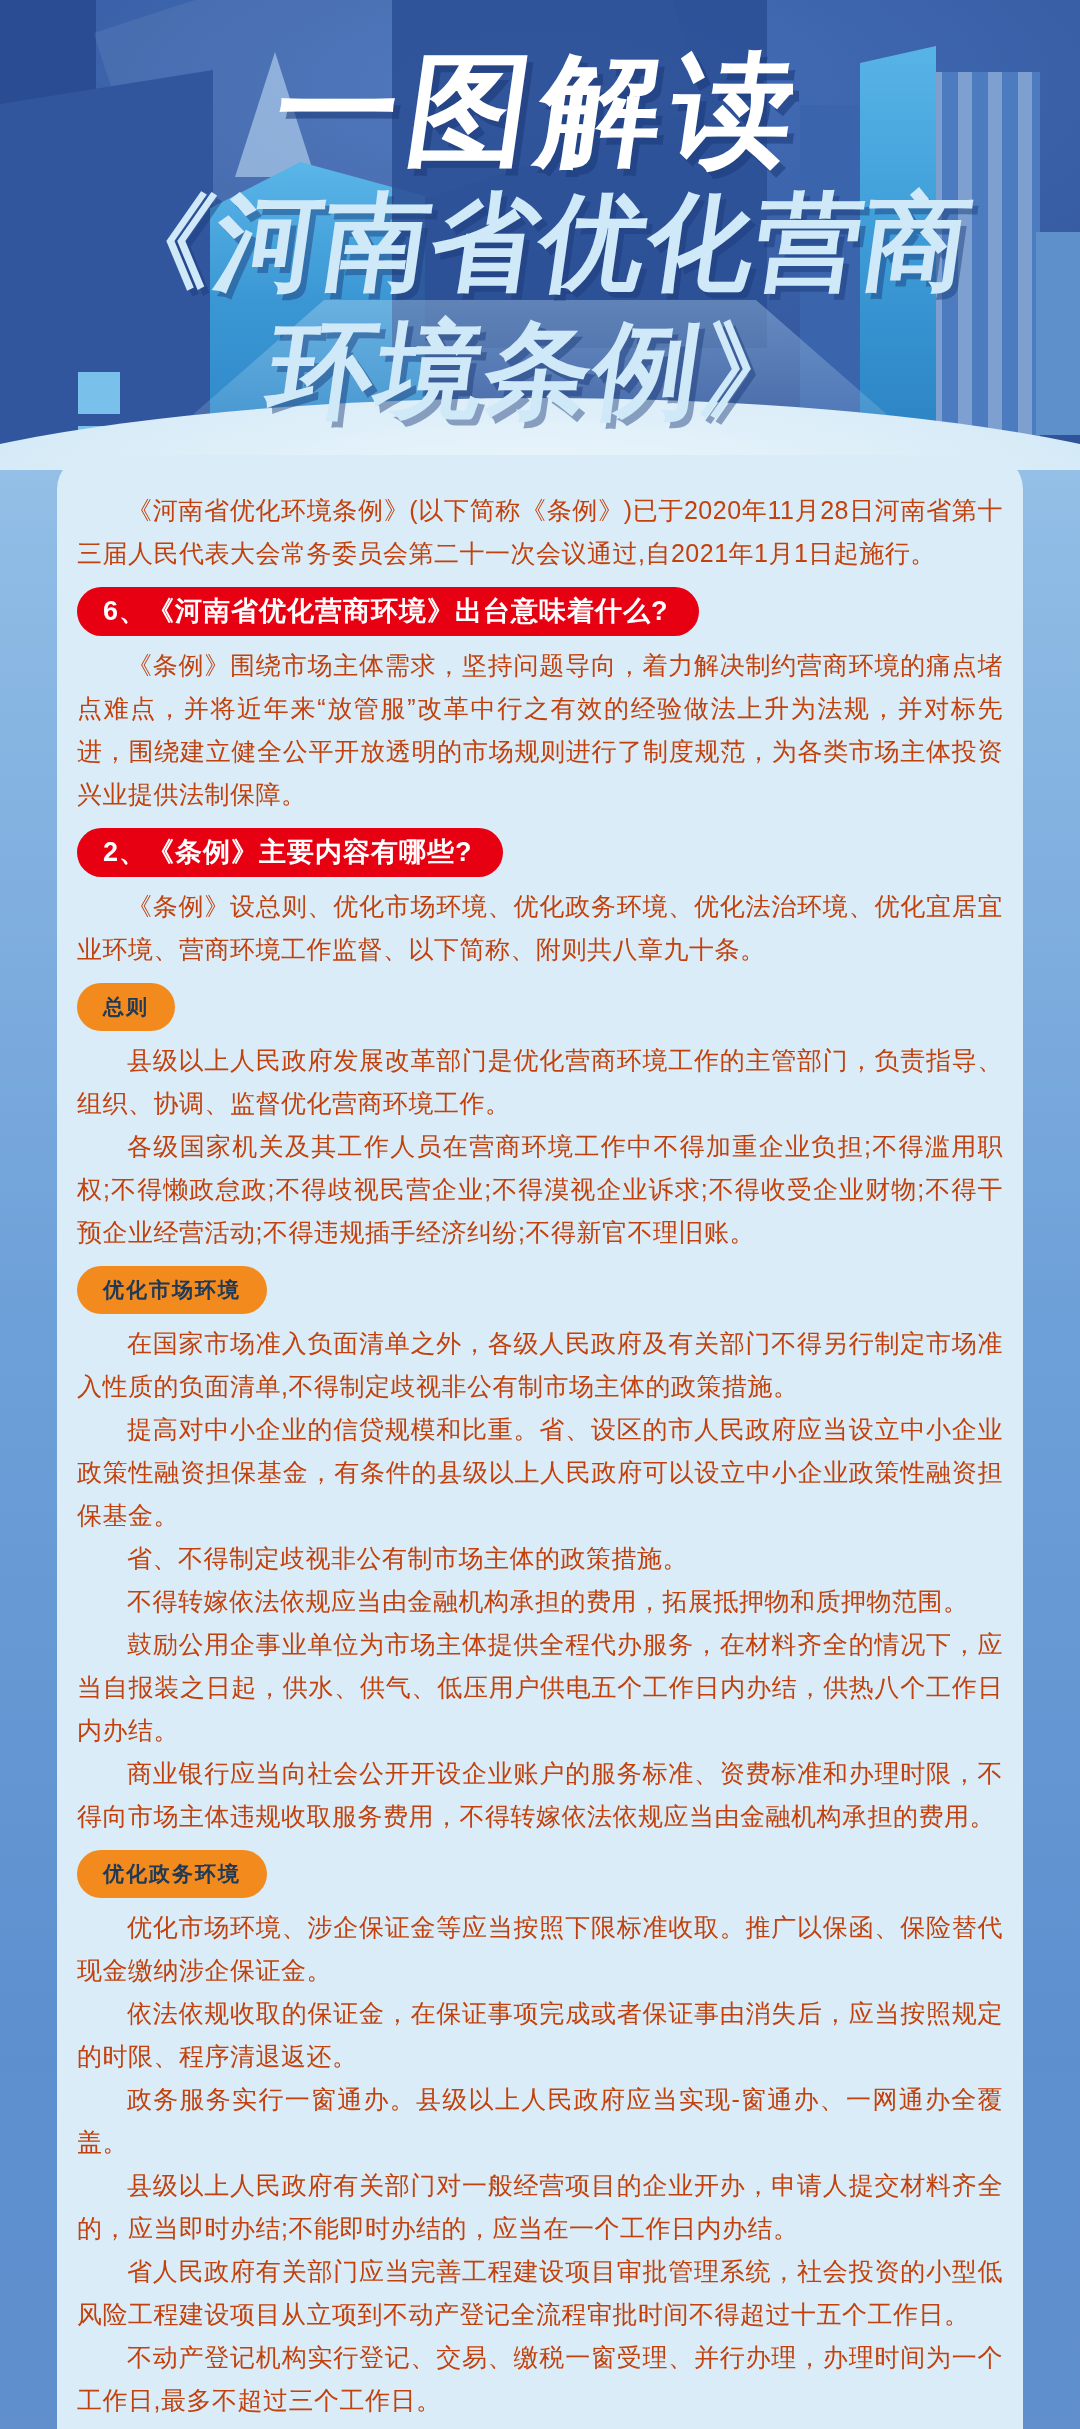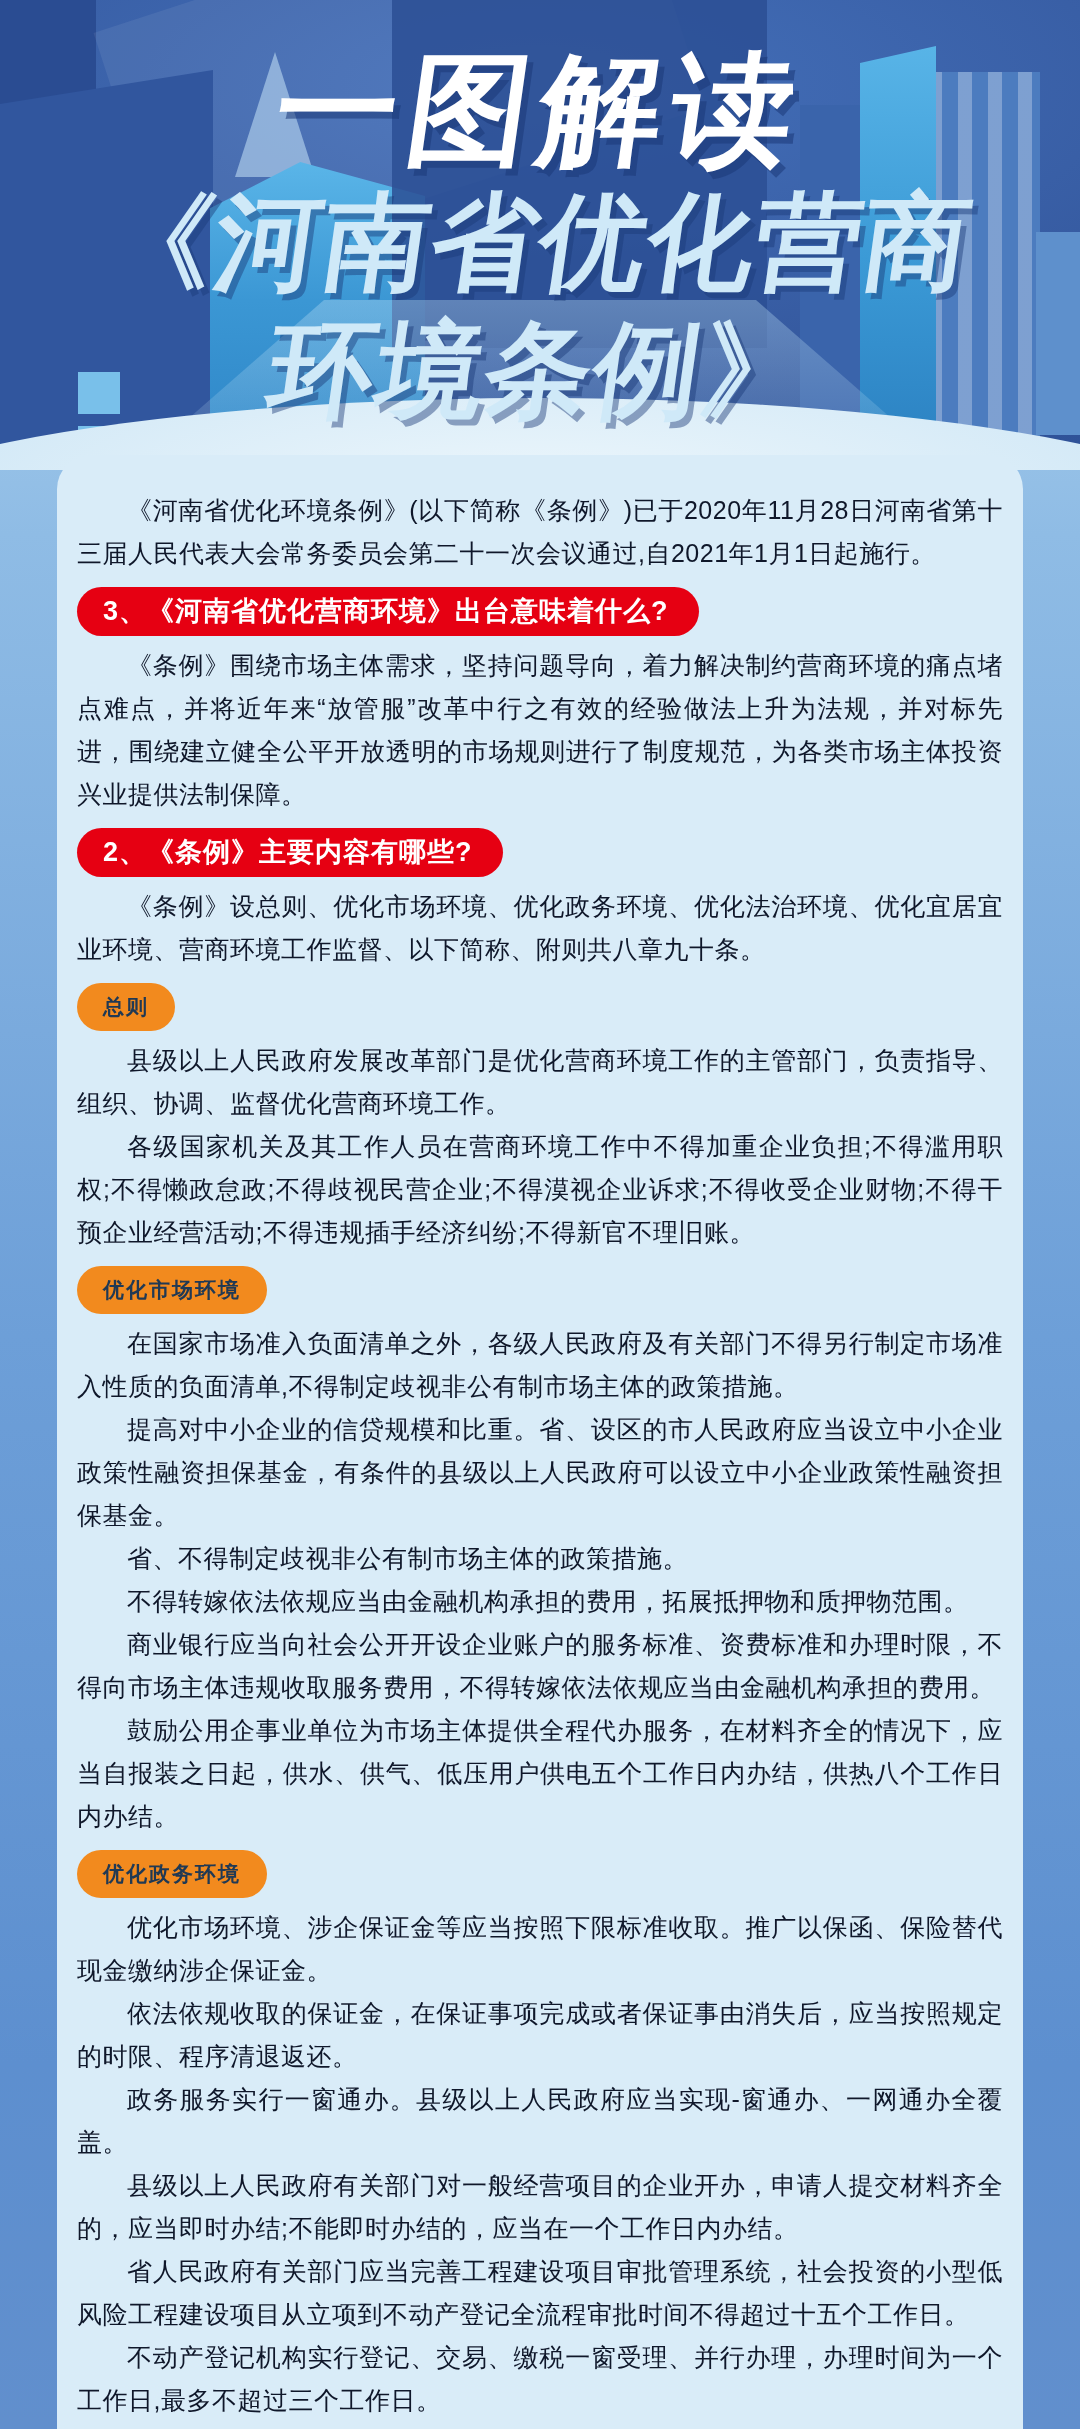--- a/index.html
+++ b/index.html
@@ -50,21 +50,21 @@
     text-shadow:6px 6px 0 rgba(27,57,120,.45);}
   .title3{top:300px;font-size:106px;color:#cfe9f8;letter-spacing:2px;
     text-shadow:6px 6px 0 rgba(27,57,120,.45);}
   
   .card{
     position:absolute;left:57px;top:455px;width:966px;box-sizing:border-box;
     background:#d9ecf8;border-radius:34px;padding:34px 20px 44px;z-index:5;
   }
   .card p{
     margin:0;text-indent:2em;text-align:justify;
-    font-size:25px;line-height:43px;color:#0f172a;letter-spacing:.5px;
+    font-size:25px;line-height:43px;color:#c2410c;letter-spacing:.5px;
   }
   .badge-red{
     display:block;width:fit-content;margin:12px 0 8px;
     background:#e60012;color:#ffffff;font-weight:bold;font-size:27px;line-height:36px;
     padding:6px 30px 7px 26px;border-radius:28px;letter-spacing:1px;
   }
   .badge-orange{
     display:block;width:fit-content;margin:12px 0 8px;
     background:#f28a1e;color:#203954;font-weight:bold;font-size:21px;line-height:34px;
     padding:7px 26px;border-radius:26px;letter-spacing:2px;
@@ -90,34 +90,34 @@
     <div class="window w2"></div>
     <div class="beam"></div>
     <div class="ground"></div>
     <div class="title1">一图解读</div>
     <div class="title2">《河南省优化营商</div>
     <div class="title3">环境条例》</div>
   </div>
 
   <div class="card">
     <p>《河南省优化环境条例》(以下简称《条例》)已于2020年11月28日河南省第十三届人民代表大会常务委员会第二十一次会议通过,自2021年1月1日起施行。</p>
-    <span class="badge-red">3、《河南省优化营商环境》出台意味着什么?</span>
+    <span class="badge-red">6、《河南省优化营商环境》出台意味着什么?</span>
     <p>《条例》围绕市场主体需求，坚持问题导向，着力解决制约营商环境的痛点堵点难点，并将近年来“放管服”改革中行之有效的经验做法上升为法规，并对标先进，围绕建立健全公平开放透明的市场规则进行了制度规范，为各类市场主体投资兴业提供法制保障。</p>
     <span class="badge-red">2、《条例》主要内容有哪些?</span>
     <p>《条例》设总则、优化市场环境、优化政务环境、优化法治环境、优化宜居宜业环境、营商环境工作监督、以下简称、附则共八章九十条。</p>
     <span class="badge-orange">总则</span>
     <p>县级以上人民政府发展改革部门是优化营商环境工作的主管部门，负责指导、组织、协调、监督优化营商环境工作。</p>
     <p>各级国家机关及其工作人员在营商环境工作中不得加重企业负担;不得滥用职权;不得懒政怠政;不得歧视民营企业;不得漠视企业诉求;不得收受企业财物;不得干预企业经营活动;不得违规插手经济纠纷;不得新官不理旧账。</p>
     <span class="badge-orange">优化市场环境</span>
     <p>在国家市场准入负面清单之外，各级人民政府及有关部门不得另行制定市场准入性质的负面清单,不得制定歧视非公有制市场主体的政策措施。</p>
     <p>提高对中小企业的信贷规模和比重。省、设区的市人民政府应当设立中小企业政策性融资担保基金，有条件的县级以上人民政府可以设立中小企业政策性融资担保基金。</p>
     <p>省、不得制定歧视非公有制市场主体的政策措施。</p>
     <p>不得转嫁依法依规应当由金融机构承担的费用，拓展抵押物和质押物范围。</p>
+    <p>鼓励公用企事业单位为市场主体提供全程代办服务，在材料齐全的情况下，应当自报装之日起，供水、供气、低压用户供电五个工作日内办结，供热八个工作日内办结。</p>
     <p>商业银行应当向社会公开开设企业账户的服务标准、资费标准和办理时限，不得向市场主体违规收取服务费用，不得转嫁依法依规应当由金融机构承担的费用。</p>
-    <p>鼓励公用企事业单位为市场主体提供全程代办服务，在材料齐全的情况下，应当自报装之日起，供水、供气、低压用户供电五个工作日内办结，供热八个工作日内办结。</p>
     <span class="badge-orange">优化政务环境</span>
     <p>优化市场环境、涉企保证金等应当按照下限标准收取。推广以保函、保险替代现金缴纳涉企保证金。</p>
     <p>依法依规收取的保证金，在保证事项完成或者保证事由消失后，应当按照规定的时限、程序清退返还。</p>
     <p>政务服务实行一窗通办。县级以上人民政府应当实现-窗通办、一网通办全覆盖。</p>
     <p>县级以上人民政府有关部门对一般经营项目的企业开办，申请人提交材料齐全的，应当即时办结;不能即时办结的，应当在一个工作日内办结。</p>
     <p>省人民政府有关部门应当完善工程建设项目审批管理系统，社会投资的小型低风险工程建设项目从立项到不动产登记全流程审批时间不得超过十五个工作日。</p>
     <p>不动产登记机构实行登记、交易、缴税一窗受理、并行办理，办理时间为一个工作日,最多不超过三个工作日。</p>
   </div>
 
 </div>

